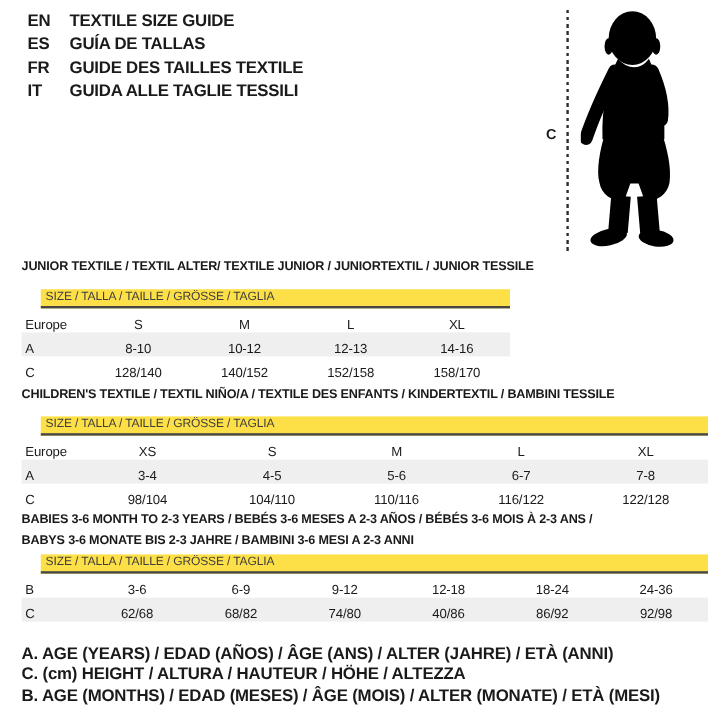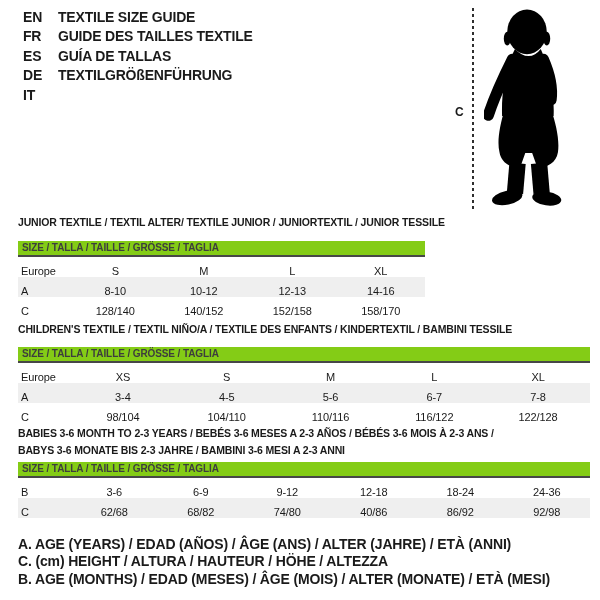--- a/index.html
+++ b/index.html
@@ -27,53 +27,50 @@
   #t1-title{top:216px;}
   #t2-title{top:323px;}
   #t3-title{top:425px;line-height:16.5px;white-space:normal;width:560px;}
 
   
   .tbl{position:absolute;left:18px;}
   #t1{top:241px;width:407px;}
   #t2{top:347px;width:572px;}
   #t3{top:462px;width:572px;}
   .size-bar{
-    height:13px;background:#84cc16;border-bottom:2px solid #474747;
-    font-size:10px;font-weight:bold;color:#3d3d3d;padding:1px 0 0 4px;letter-spacing:-0.1px;
+    height:13px;background:#fde047;border-bottom:2px solid #474747;
+    font-size:10px;font-weight:normal;color:#3d3d3d;padding:1px 0 0 4px;letter-spacing:-0.1px;margin-left:16px;
   }
   .trow{display:flex;height:20px;align-items:flex-end;font-size:11px;letter-spacing:-0.1px;}
   .trow.shade{background:#efefef;}
   .c0{width:50px;padding-left:3px;flex:none;}
   .cv{flex:1;text-align:center;}
 
   
   .footnotes{position:absolute;left:18px;top:536px;font-size:14px;font-weight:bold;line-height:17.3px;letter-spacing:-0.15px;}
 </style>
 </head>
 <body>
 
 <div class="langs">
   <div class="lang-row">
     <span class="lang-code">EN</span>
     <span>TEXTILE SIZE GUIDE</span>
   </div>
   <div class="lang-row">
+    <span class="lang-code">ES</span>
+    <span>GUÍA DE TALLAS</span>
+  </div>
+  <div class="lang-row">
     <span class="lang-code">FR</span>
     <span>GUIDE DES TAILLES TEXTILE</span>
   </div>
   <div class="lang-row">
-    <span class="lang-code">ES</span>
-    <span>GUÍA DE TALLAS</span>
-  </div>
-  <div class="lang-row">
-    <span class="lang-code">DE</span>
-    <span>TEXTILGRÖßENFÜHRUNG</span>
-  </div>
-  <div class="lang-row">
     <span class="lang-code">IT</span>
+    <span>GUIDA ALLE TAGLIE TESSILI</span>
   </div>
 </div>
 
 <div class="dash-line"></div>
 <div class="c-label">C</div>
 <svg class="baby-svg" width="86" height="202" viewBox="0 0 100 235" xmlns="http://www.w3.org/2000/svg">
   <g fill="#000000" stroke="none">
     <ellipse cx="50" cy="30" rx="23" ry="26"></ellipse>
     <ellipse cx="27" cy="38" rx="4" ry="8"></ellipse>
     <ellipse cx="73" cy="38" rx="4" ry="8"></ellipse>

